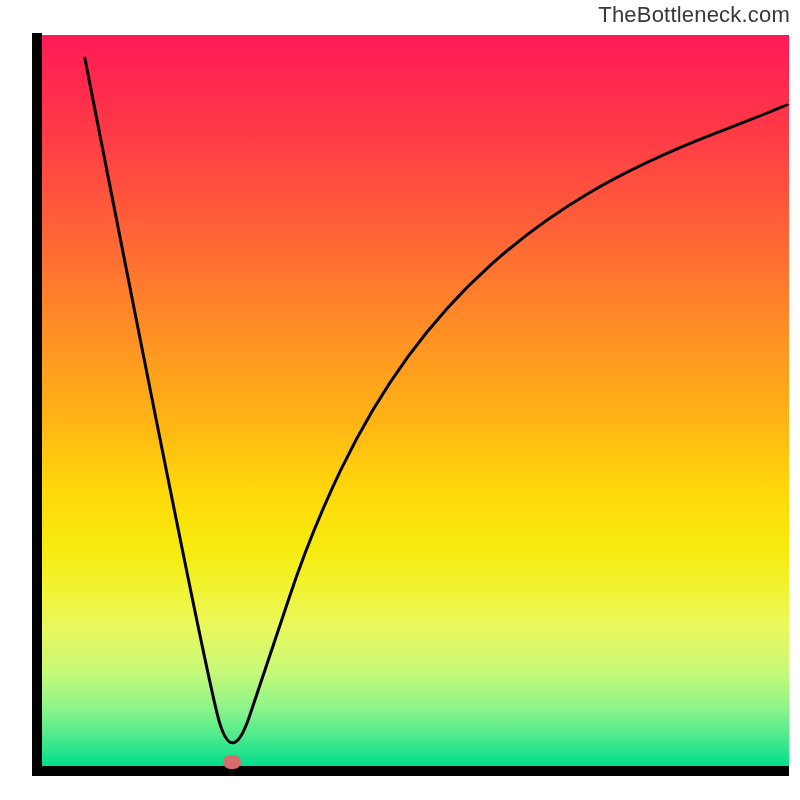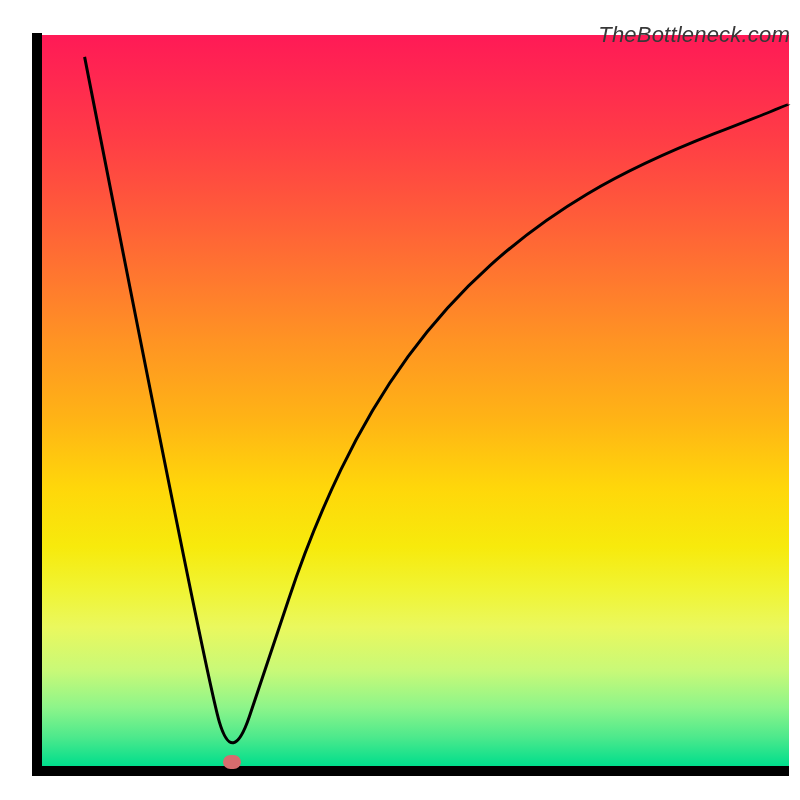--- a/index.html
+++ b/index.html
@@ -67,14 +67,14 @@
 
   <div class="axis" id="y-axis" style="left: 32px; top: 33px; width: 10px; height: 743px;"></div>
   <div class="axis" id="x-axis" style="left: 32px; top: 766px; width: 757px; height: 10px;"></div>
 
   <svg class="curve" width="800" height="800">
     <path id="curve-path" fill="none" stroke="#000000" stroke-width="3" stroke-linejoin="round" d="M 84.6 56.9 Q 206.3 678.3 219.4 722.1 Q 232.5 766.0 249.3 716.7 Q 266.1 667.3 288.5 599.7 Q 310.9 532.1 340.8 469.9 Q 370.7 407.8 408.0 356.6 Q 445.4 305.5 490.2 265.3 Q 535.0 225.1 587.3 194.0 Q 639.6 162.9 714.3 133.7 T 789.0 104.4"></path>
   </svg>
 
   <div class="marker" id="min-marker" style="left: 231.738px; top: 761.614px; width: 18px; height: 14px; background: rgb(215, 108, 110);"></div>
 
-  <div class="watermark" style="right: 10px; top: 22px; font-style: italic;">TheBottleneck.com</div>
+  <div class="watermark" style="right: 10px; top: 2px;">TheBottleneck.com</div>
 </div>
 
 </body></html>

